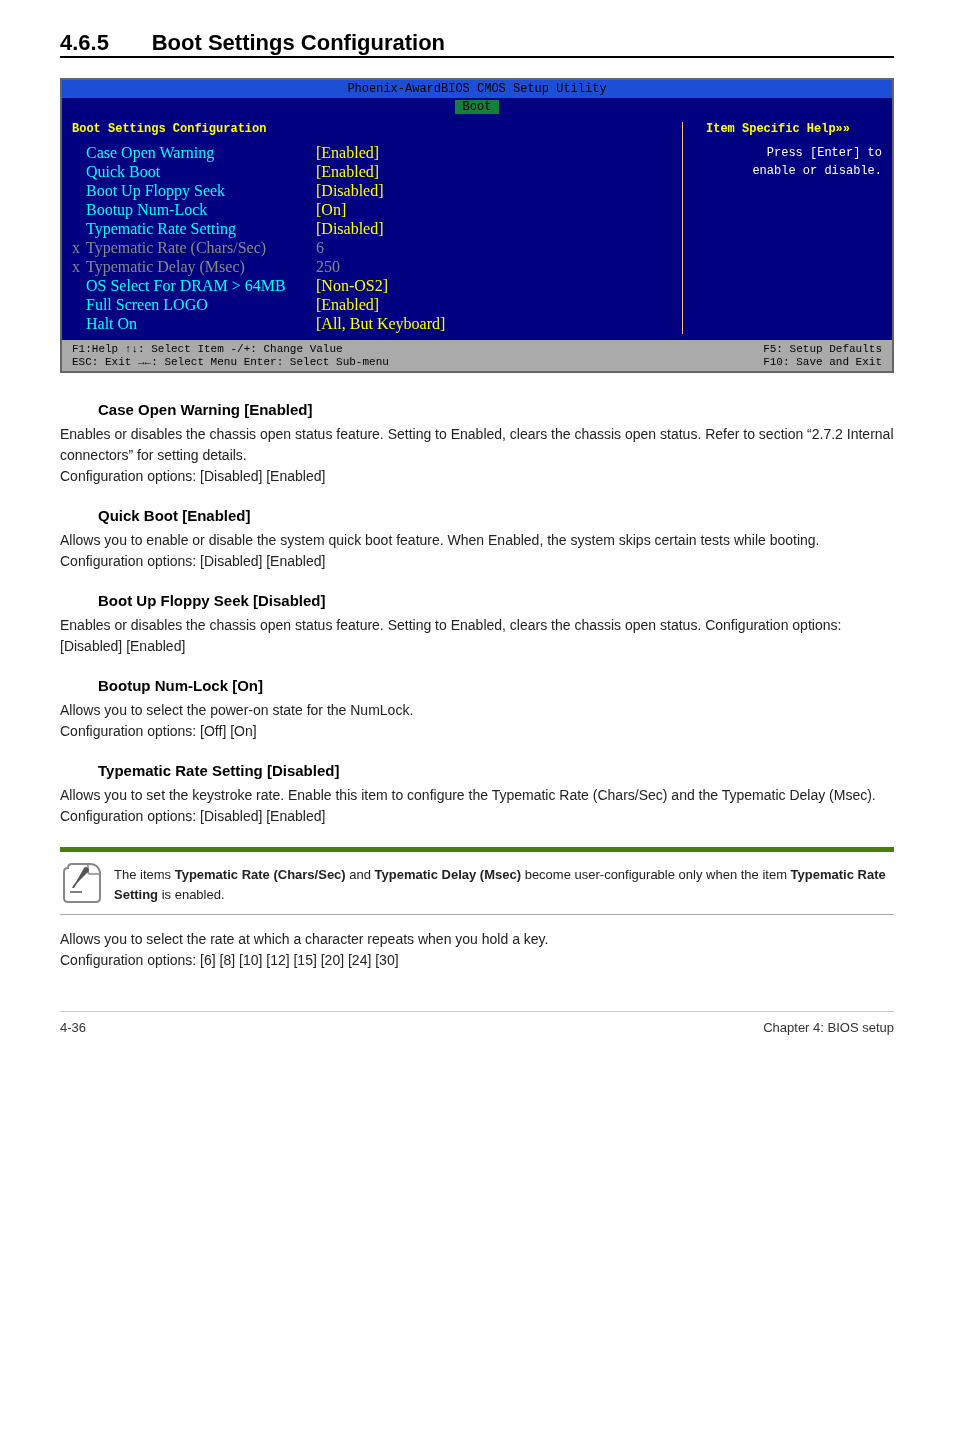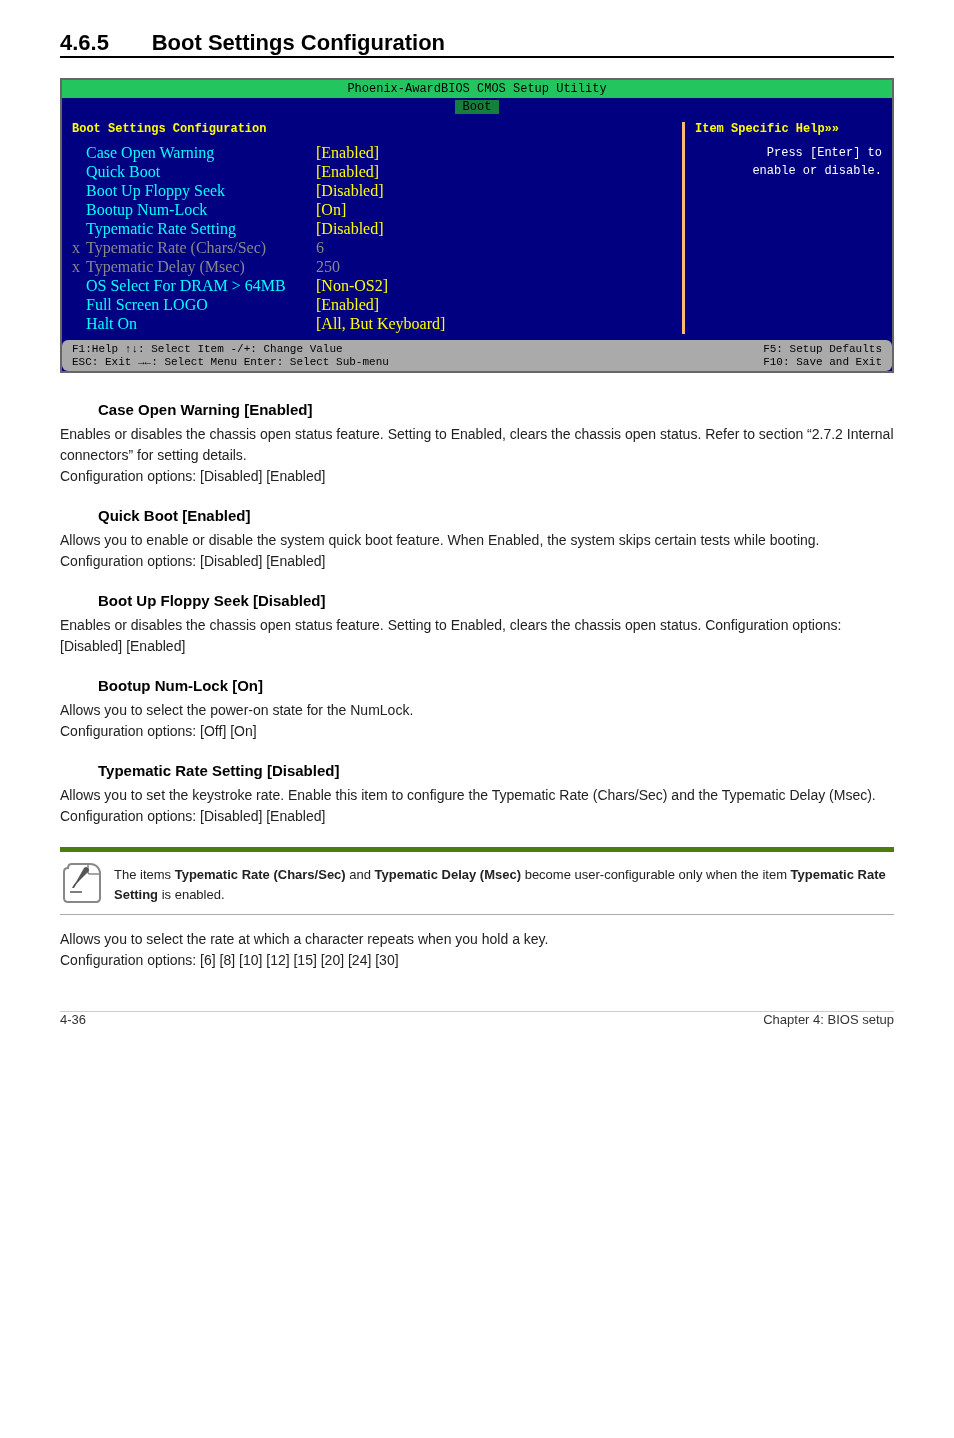--- a/index.html
+++ b/index.html
@@ -27,21 +27,21 @@
       border: 2px solid #666;
       background: #000080;
       color: #ffff00;
       font-family: 'Courier New', Courier, monospace;
       font-size: 12px;
       margin-bottom: 28px;
       padding: 0;
     }
 
     .bios-title-bar {
-      background: #22c55e;
+      background: #1d4ed8;
       color: #000;
       text-align: center;
       padding: 2px 0;
       font-family: 'Courier New', Courier, monospace;
       font-size: 12px;
     }
 
     .bios-menu-bar {
       background: #000080;
       color: #ffff00;
@@ -108,22 +108,22 @@
     .bios-item .marker {
       color: #888;
       width: 14px;
     }
 
     .bios-sidebar {
       width: 200px;
       color: #ffffff;
       font-family: 'Courier New', Courier, monospace;
       font-size: 12px;
-      padding-left: 10px;
-      border-left: 3px solid #fdba74;
+      padding-left: 23px;
+      border-left: 1px solid #fdba74;
       margin-left: 8px;
     }
 
     .bios-sidebar .help-title {
       color: #ffff00;
       font-weight: bold;
       margin-bottom: 8px;
     }
 
     .bios-sidebar .help-text {
@@ -134,21 +134,20 @@
     }
 
     .bios-footer {
       background: #aaaaaa;
       color: #000;
       font-family: 'Courier New', Courier, monospace;
       font-size: 11px;
       padding: 3px 10px;
       display: flex;
       justify-content: space-between;
-      border-radius: 6px;
     }
 
     .bios-footer-left, .bios-footer-right {
       display: flex;
       flex-direction: column;
       gap: 1px;
     }
 
     
     .content-section {
@@ -190,20 +189,21 @@
       line-height: 1.5;
       color: #222;
     }
 
     
     .page-footer {
       display: flex;
       justify-content: space-between;
       align-items: flex-start;
       margin-top: 40px;
+      padding-top: 8px;
       border-top: 1px solid #ccc;
       font-size: 13px;
       color: #333;
     }
   </style>
 </head>
 <body>
 
 <div class="section-heading">
   <span>4.6.5</span>

